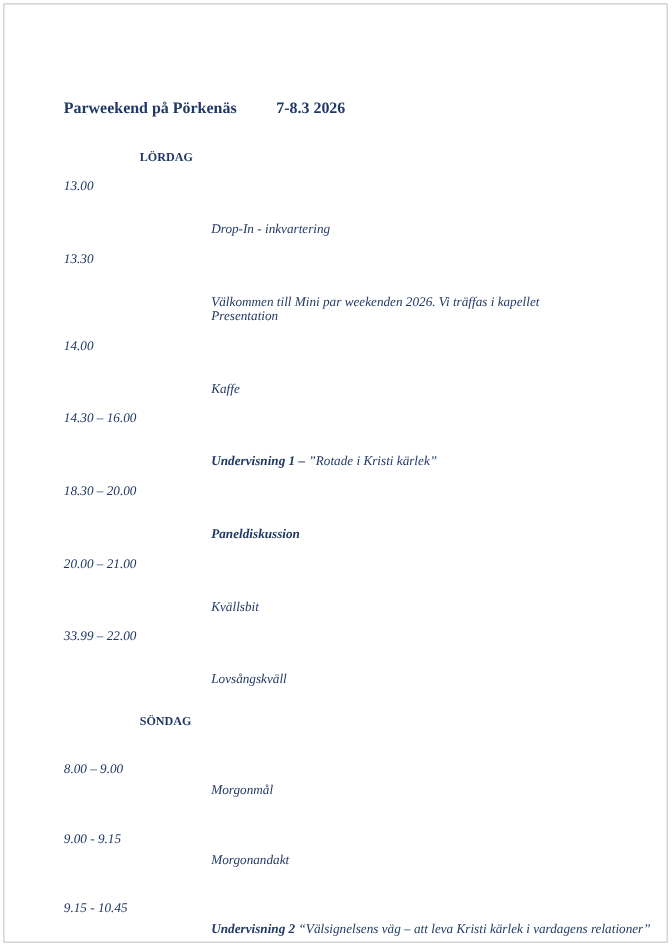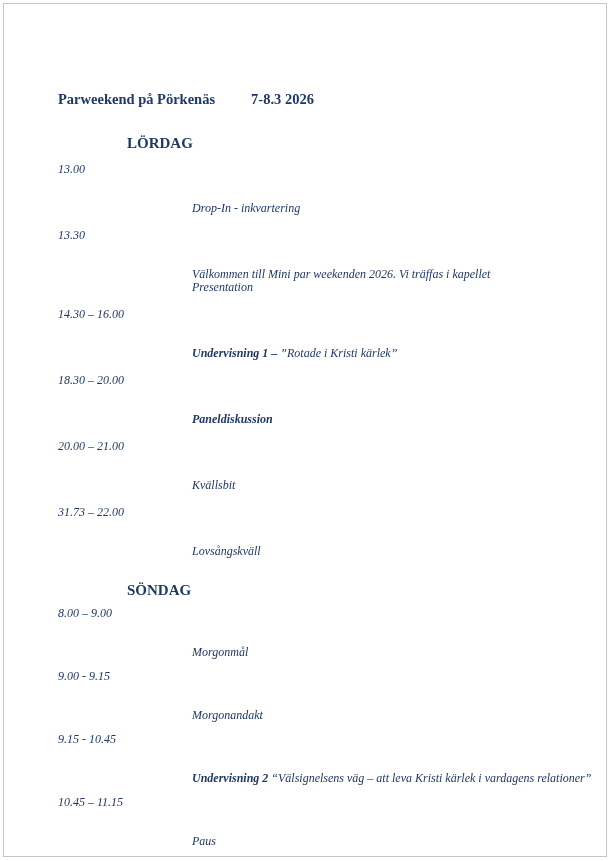--- a/index.html
+++ b/index.html
@@ -6,25 +6,25 @@
   body{
     width:611px;height:861px;background:#ffffff;position:relative;
     font-family:"Liberation Serif","DejaVu Serif",serif;color:#1f3864;
     overflow:hidden;
   }
   .page-frame{position:absolute;top:3px;left:3px;right:4px;bottom:4px;
     border:1px solid #c6c6c6;pointer-events:none;}
   .content{position:absolute;left:58px;top:16px;width:525px;}
   .doc-title{margin-top:76px;font-size:14.5px;font-weight:bold;line-height:15px;}
   .doc-title .date{margin-left:36px;}
-  .section-heading{margin:0 0 0 69px;font-weight:bold;font-size:15px;line-height:11px;}
+  .section-heading{margin:0 0 0 69px;font-weight:bold;font-size:11px;line-height:11px;}
   .sat-heading{margin-top:31px;}
   .sun-heading{margin-top:27px;}
   .row{display:flex;margin-top:14px;font-size:12px;line-height:13px;font-style:italic;}
-  .sunday .row{margin-top:11px;}
+  .sunday .row{margin-top:11px;align-items:center;}
   .time{width:134px;flex-shrink:0;}
   .desc{white-space:nowrap;margin-top:39px;}
   .desc b{font-weight:bold;}
   .line2{display:block;white-space:normal;}
   .photos{display:flex;gap:3px;margin-top:118px;margin-left:25px;}
   .photo{display:block;}
   .photo svg{display:block;}
 </style>
 </head>
 <body>
@@ -41,39 +41,43 @@
     <div class="row">
         <span class="time">13.00</span>
         <span class="desc"><b></b><span>Drop-In - inkvartering</span></span>
       </div>
 
     <div class="row">
         <span class="time">13.30</span>
         <span class="desc"><b></b><span>Välkommen till Mini par weekenden 2026. Vi träffas i kapellet</span><span class="line2">Presentation</span></span>
       </div>
 
+    <div class="row">
+        <span class="time">14.00</span>
+        <span class="desc"><b></b><span>Kaffe</span></span>
+      </div>
 
     <div class="row">
         <span class="time">14.30 – 16.00</span>
         <span class="desc"><b>Undervisning 1 – </b><span>”Rotade i Kristi kärlek”</span></span>
       </div>
 
 
     <div class="row">
         <span class="time">18.30 – 20.00</span>
         <span class="desc"><b>Paneldiskussion</b><span></span></span>
       </div>
 
     <div class="row">
         <span class="time">20.00 – 21.00</span>
         <span class="desc"><b></b><span>Kvällsbit</span></span>
       </div>
 
     <div class="row">
-        <span class="time">31.73 – 22.00</span>
+        <span class="time">33.99 – 22.00</span>
         <span class="desc"><b></b><span>Lovsångskväll</span></span>
       </div>
   </div>
 
   <div class="section sunday">
     <div class="section-heading sun-heading">SÖNDAG</div>
 
     <div class="row">
         <span class="time">8.00 – 9.00</span>
         <span class="desc"><b></b><span>Morgonmål</span></span>

